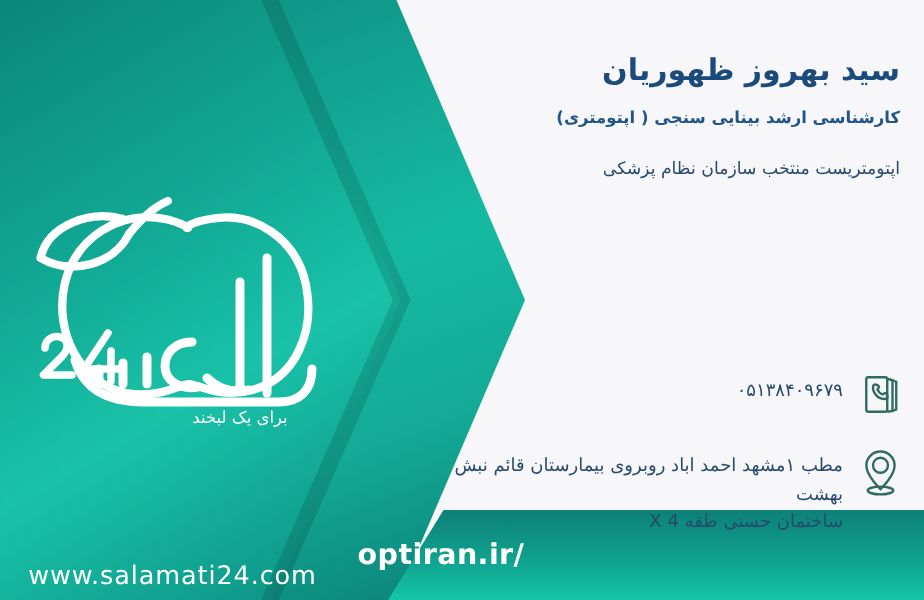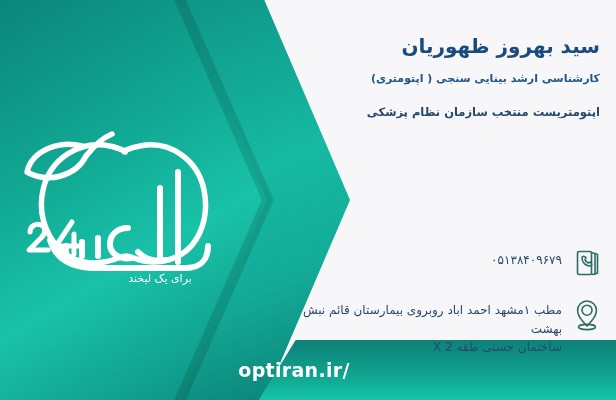--- a/index.html
+++ b/index.html
@@ -89,21 +89,21 @@
     font-size:11px;
     font-weight:bold;
     line-height:1.4;
   }
   .desc {
     margin-top:16px;
     color:#27496d;
     font-size:11.5px;
     line-height:1.78;
   }
-  .desc div { white-space:nowrap;font-weight:bold; }
+  .desc div { white-space:nowrap; }
 
   
   .contact {
     position:absolute;
     right:14px; top:248px;
     width:336px;
     z-index:5;
     direction:rtl;
   }
   .row {
@@ -202,20 +202,21 @@
 
       <g fill="none" stroke="#ffffff" stroke-width="5" stroke-linecap="round" stroke-linejoin="round">
         <path d="M20 122 C20 116 26 113 31 115 C36 117 36 123 31 128 L19 140 L38 140"></path>
         <path d="M62 112 L46 136 L70 136"></path>
         <path d="M64 124 L64 144"></path>
       </g>
 
       <text x="150" y="172" fill="#ffffff" font-size="11" text-anchor="middle" font-family="DejaVu Sans, sans-serif" direction="rtl">برای یک لبخند</text>
     </svg>
   </div>
+  <div class="logo-url">www.salamati24.com</div>
 
   <div class="content">
     <div class="doctor-name">سید بهروز ظهوریان</div>
     <div class="doctor-title">کارشناسی ارشد بینایی سنجی ( اپتومتری)</div>
     <div class="desc">
       <div>اپتومتریست منتخب سازمان نظام پزشکی</div>
     </div>
   </div>
 
   <div class="contact">
@@ -235,21 +236,21 @@
     <div class="row">
       <span class="icon">
         <svg width="26" height="32" viewBox="0 0 26 32" fill="none" stroke="#2f6b63" stroke-width="1.6">
           <path d="M13 2 C7.8 2 3.6 6.2 3.6 11.4 C3.6 18.4 13 27 13 27 C13 27 22.4 18.4 22.4 11.4 C22.4 6.2 18.2 2 13 2 z"></path>
           <circle cx="13" cy="11.2" r="5"></circle>
           <ellipse cx="13" cy="28" rx="8.5" ry="2.6"></ellipse>
         </svg>
       </span>
       <span class="txt">
         <span>مطب ۱مشهد احمد اباد روبروی بیمارستان قائم نبش بهشت</span><br>
-        <span>ساختمان حسنی طقه 2 X</span>
+        <span>ساختمان حسنی طقه 4 X</span>
       </span>
     </div>
 
   </div>
 
   <div class="bottom-bar">
     <div class="bottom-bar-fill"></div>
     <div class="bottom-url">optiran.ir/</div>
   </div>
 

